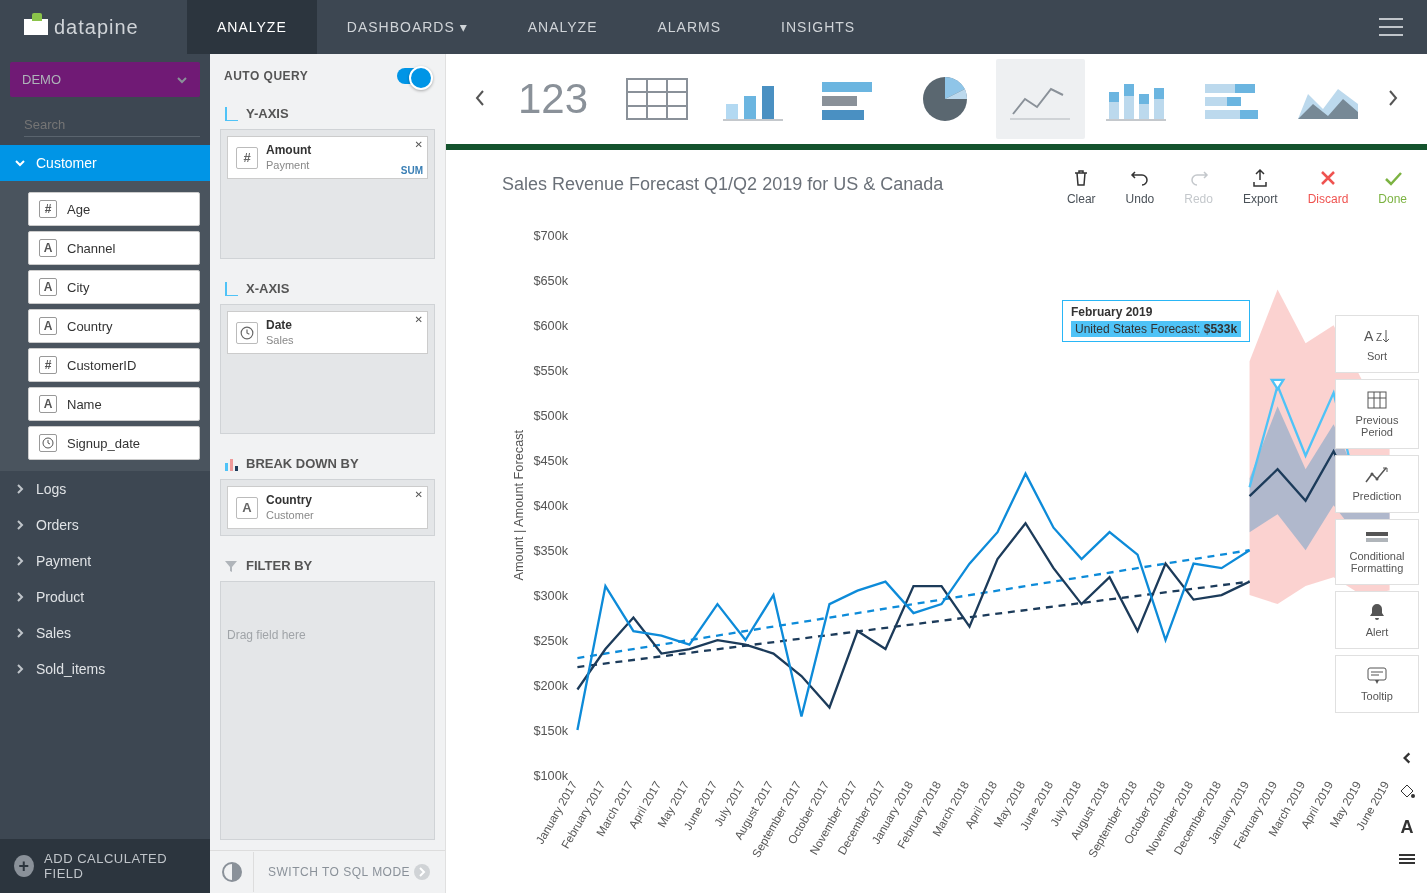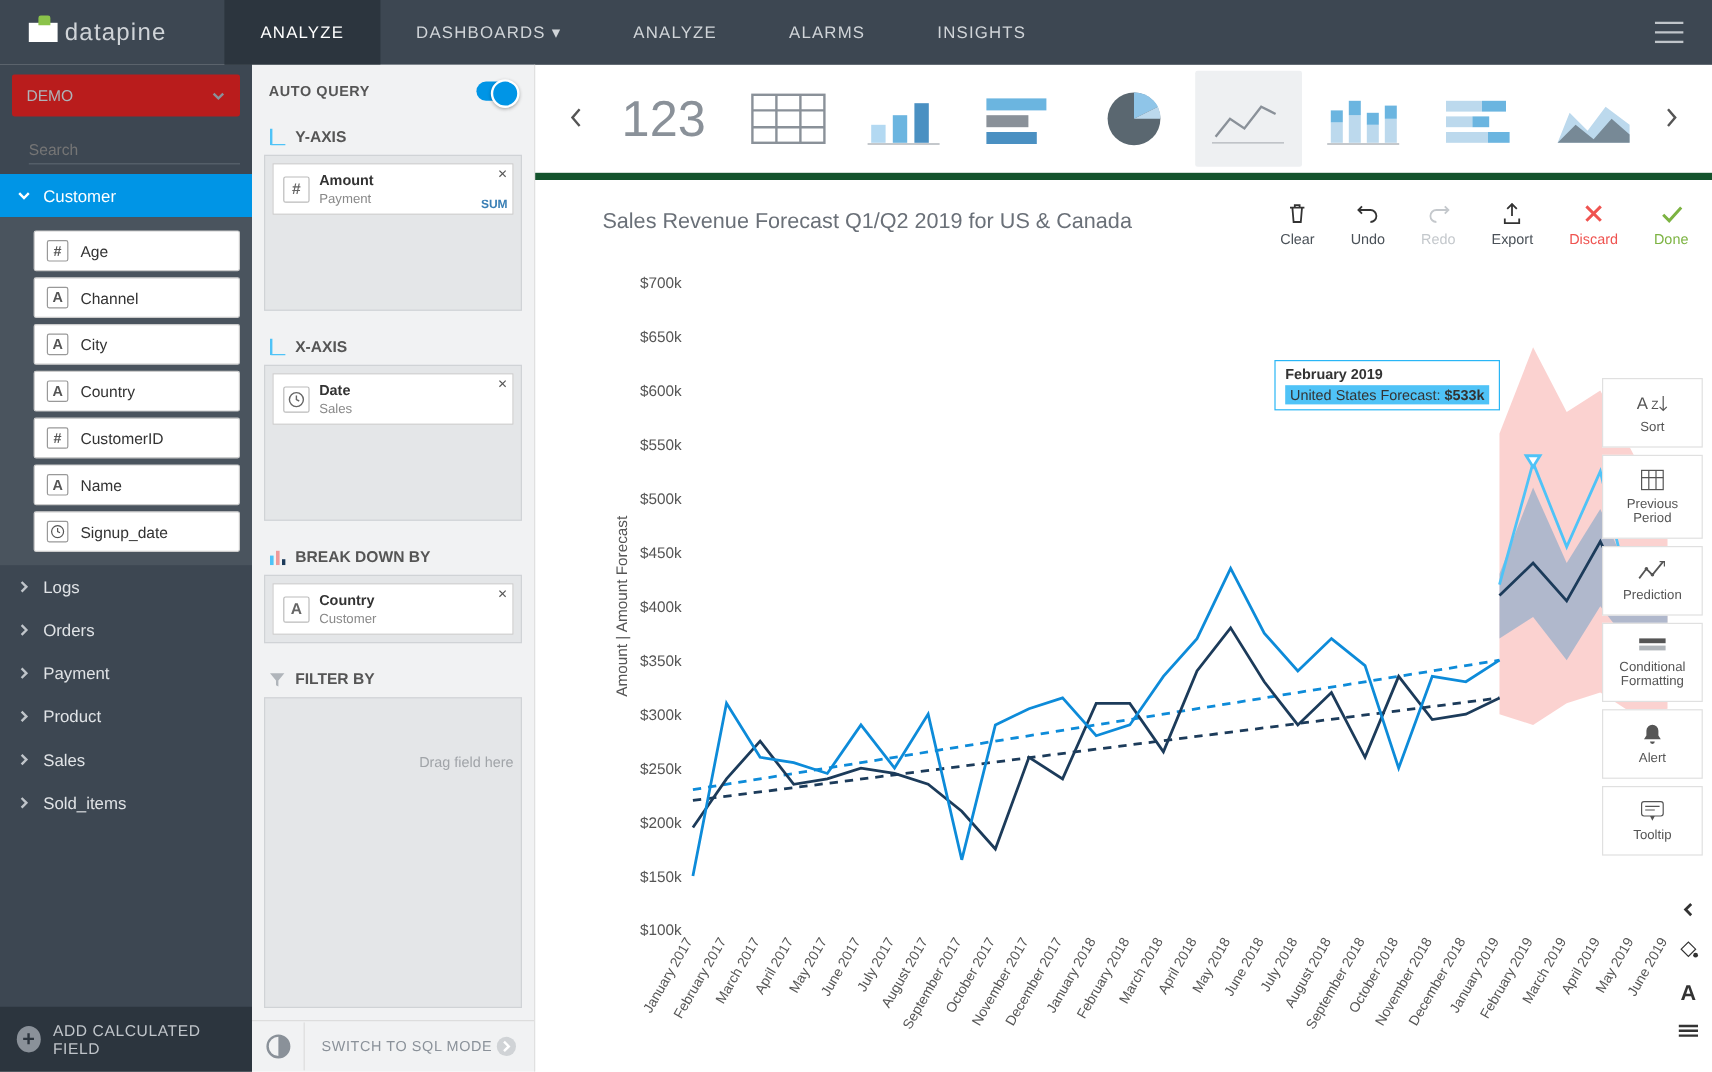--- a/index.html
+++ b/index.html
@@ -12,21 +12,21 @@
 .logo-icon::before { content: ''; position: absolute; top: -6px; left: 8px; width: 10px; height: 8px; background: #8bc34a; border-radius: 2px 2px 0 0; }
 .logo-text { font-size: 20px; letter-spacing: 1px; }
 .nav-item { padding: 0 30px; height: 54px; display: flex; align-items: center; cursor: pointer; font-size: 14px; letter-spacing: 1px; }
 .nav-item.active { background: #2c353e; color: #fff; margin-left: 32px; }
 .nav-spacer { flex: 1; }
 .hamburger { padding: 0 24px; cursor: pointer; }
 .hamburger svg { display: block; }
 
 
 .sidebar { position: absolute; left: 0; top: 54px; width: 210px; bottom: 0; background: #3d4752; color: #c0c5ca; display: flex; flex-direction: column; }
-.source-select { background: #b91c1c; margin: 8px 10px; padding: 10px 12px; color: #aeb4b9; display: flex; justify-content: space-between; align-items: center; cursor: pointer; border-radius: 2px; }
+.source-select { background: #701a75; margin: 8px 10px; padding: 10px 12px; color: #aeb4b9; display: flex; justify-content: space-between; align-items: center; cursor: pointer; border-radius: 2px; }
 .search-row { display: flex; align-items: center; padding: 8px 14px; gap: 10px; }
 .search-row input { flex: 1; background: transparent; border: none; border-bottom: 1px solid #5a646e; color: #c0c5ca; padding: 4px 0; font-size: 13px; outline: none; }
 .tree { flex: 1; overflow-y: auto; }
 .tree-section { padding: 10px 14px; display: flex; align-items: center; gap: 10px; cursor: pointer; font-size: 14px; color: #e0e3e6; }
 .tree-section.active { background: #0095e6; color: #fff; }
 .tree-fields { background: #4a545e; padding: 6px 0 6px 28px; }
 .field-pill { background: #fff; color: #333; margin: 5px 10px 5px 0; padding: 7px 10px; border: 1px solid #ccc; border-radius: 2px; display: flex; align-items: center; gap: 10px; cursor: move; font-size: 13px; }
 .field-icon { width: 18px; height: 18px; border: 1px solid #999; display: flex; align-items: center; justify-content: center; font-weight: bold; font-size: 12px; color: #555; border-radius: 2px; }
 .add-calc { background: #2c353e; padding: 12px 14px; display: flex; align-items: center; gap: 10px; cursor: pointer; font-size: 13px; letter-spacing: 0.5px; }
 .add-calc-icon { width: 22px; height: 22px; border-radius: 50%; background: #8a9199; display: flex; align-items: center; justify-content: center; color: #2c353e; font-size: 18px; font-weight: bold; }
@@ -39,21 +39,21 @@
 .axis-label { padding: 12px 14px 8px; display: flex; align-items: center; gap: 8px; color: #555; font-size: 13px; font-weight: bold; }
 .axis-icon { width: 14px; height: 14px; }
 .dropzone { background: #e4e6e8; margin: 0 10px 10px; border: 1px solid #d0d3d6; min-height: 90px; padding: 6px; }
 .dropzone.tall { min-height: 130px; }
 .drop-pill { background: #fff; border: 1px solid #ccc; padding: 6px 8px; position: relative; display: flex; align-items: center; gap: 8px; }
 .drop-pill-icon { width: 22px; height: 22px; border: 1px solid #bbb; display: flex; align-items: center; justify-content: center; font-weight: bold; border-radius: 2px; color: #666; }
 .drop-pill-text strong { display: block; font-size: 12px; color: #333; }
 .drop-pill-text small { font-size: 11px; color: #888; }
 .drop-pill-close { position: absolute; top: 2px; right: 4px; font-size: 10px; color: #555; cursor: pointer; }
 .drop-pill-agg { position: absolute; bottom: 2px; right: 4px; font-size: 10px; color: #3a7fb5; font-weight: bold; }
-.empty-hint { color: #a0a4a8; padding-top: 40px; font-size: 12px; text-align:right; }
+.empty-hint { color: #a0a4a8; padding-top: 40px; font-size: 12px; text-align:left; }
 .sql-row { display: flex; align-items: center; border-top: 1px solid #ddd; }
 .sql-icon-box { width: 44px; height: 40px; display: flex; align-items:center; justify-content:center; border-right:1px solid #ddd; }
 .sql-btn { flex: 1; padding: 12px 14px; color: #8a9199; font-size: 12px; letter-spacing: 0.5px; cursor: pointer; display: flex; justify-content: space-between; align-items: center; }
 
 
 .charttypes { position: absolute; left: 446px; right: 0; top: 54px; height: 96px; border-bottom: 6px solid #14532d; display: flex; align-items: center; padding: 0 20px; gap: 6px; }
 .nav-arrow { padding: 8px; cursor: pointer; color: #555; }
 .ct-num { font-size: 42px; color: #8a9199; padding: 0 18px; }
 .ct-item { width: 110px; height: 80px; display: flex; align-items: center; justify-content: center; cursor: pointer; border-radius: 2px; }
 .ct-item.active { background: #eef0f2; }

